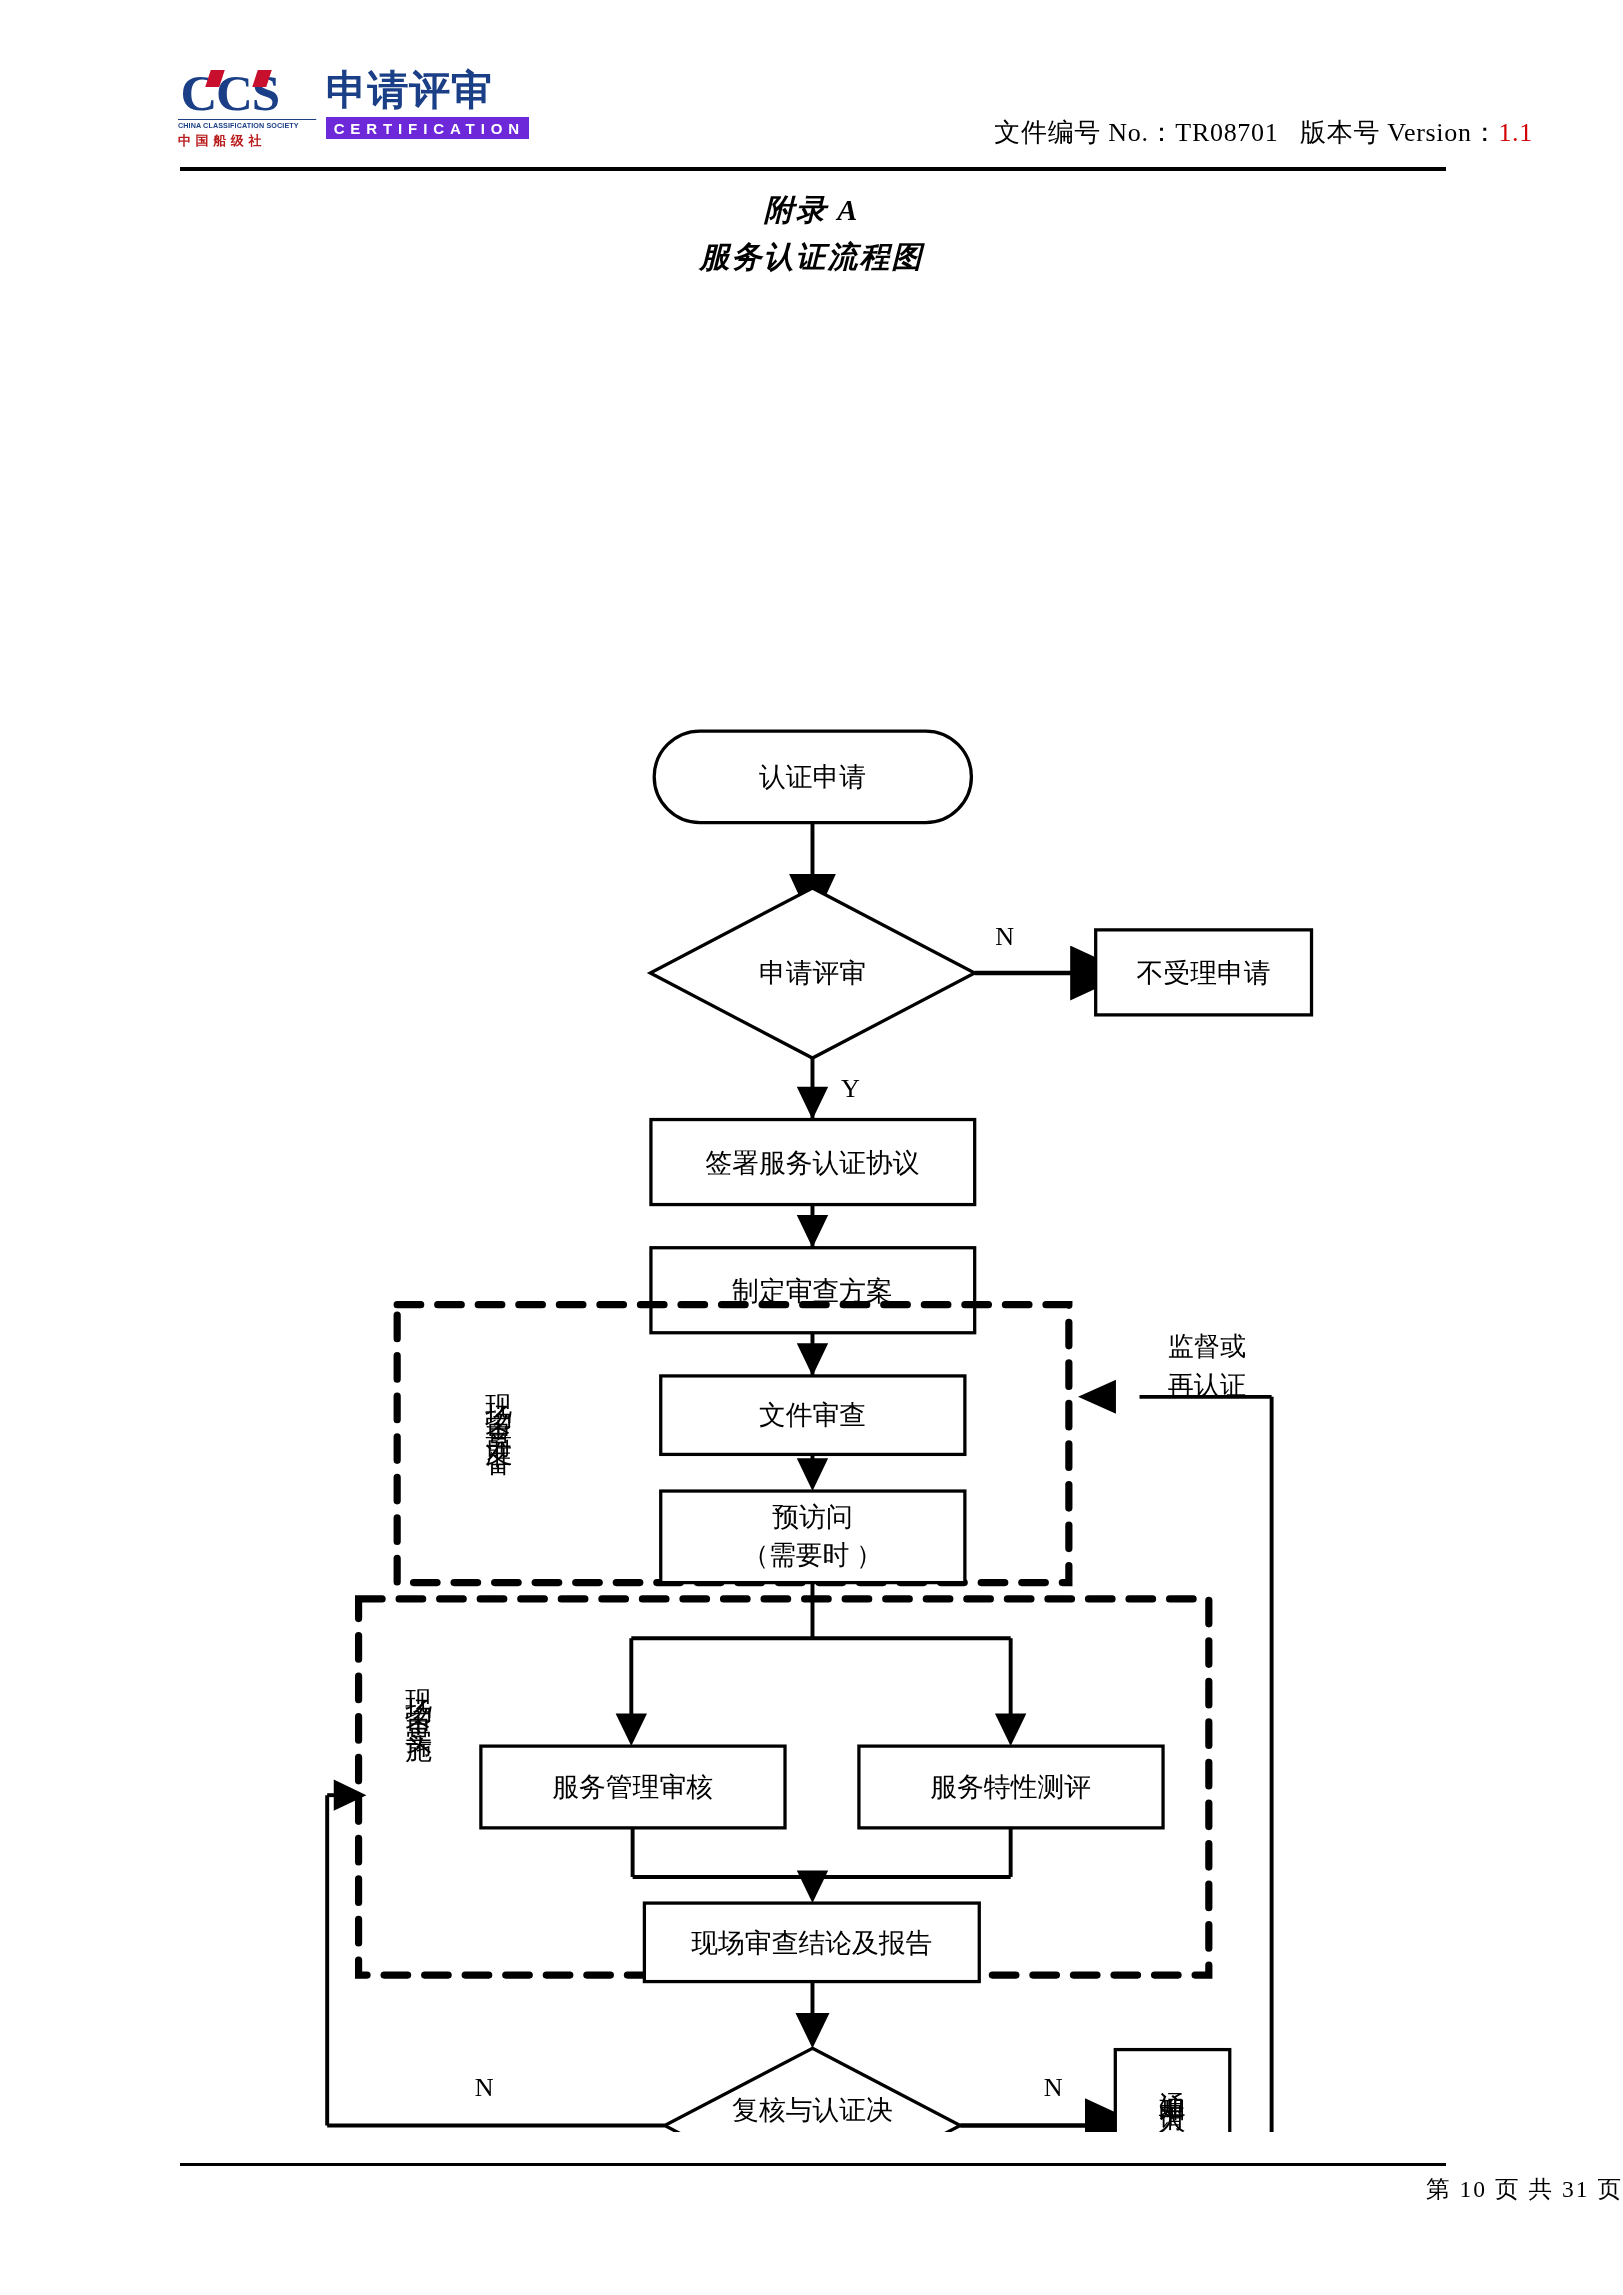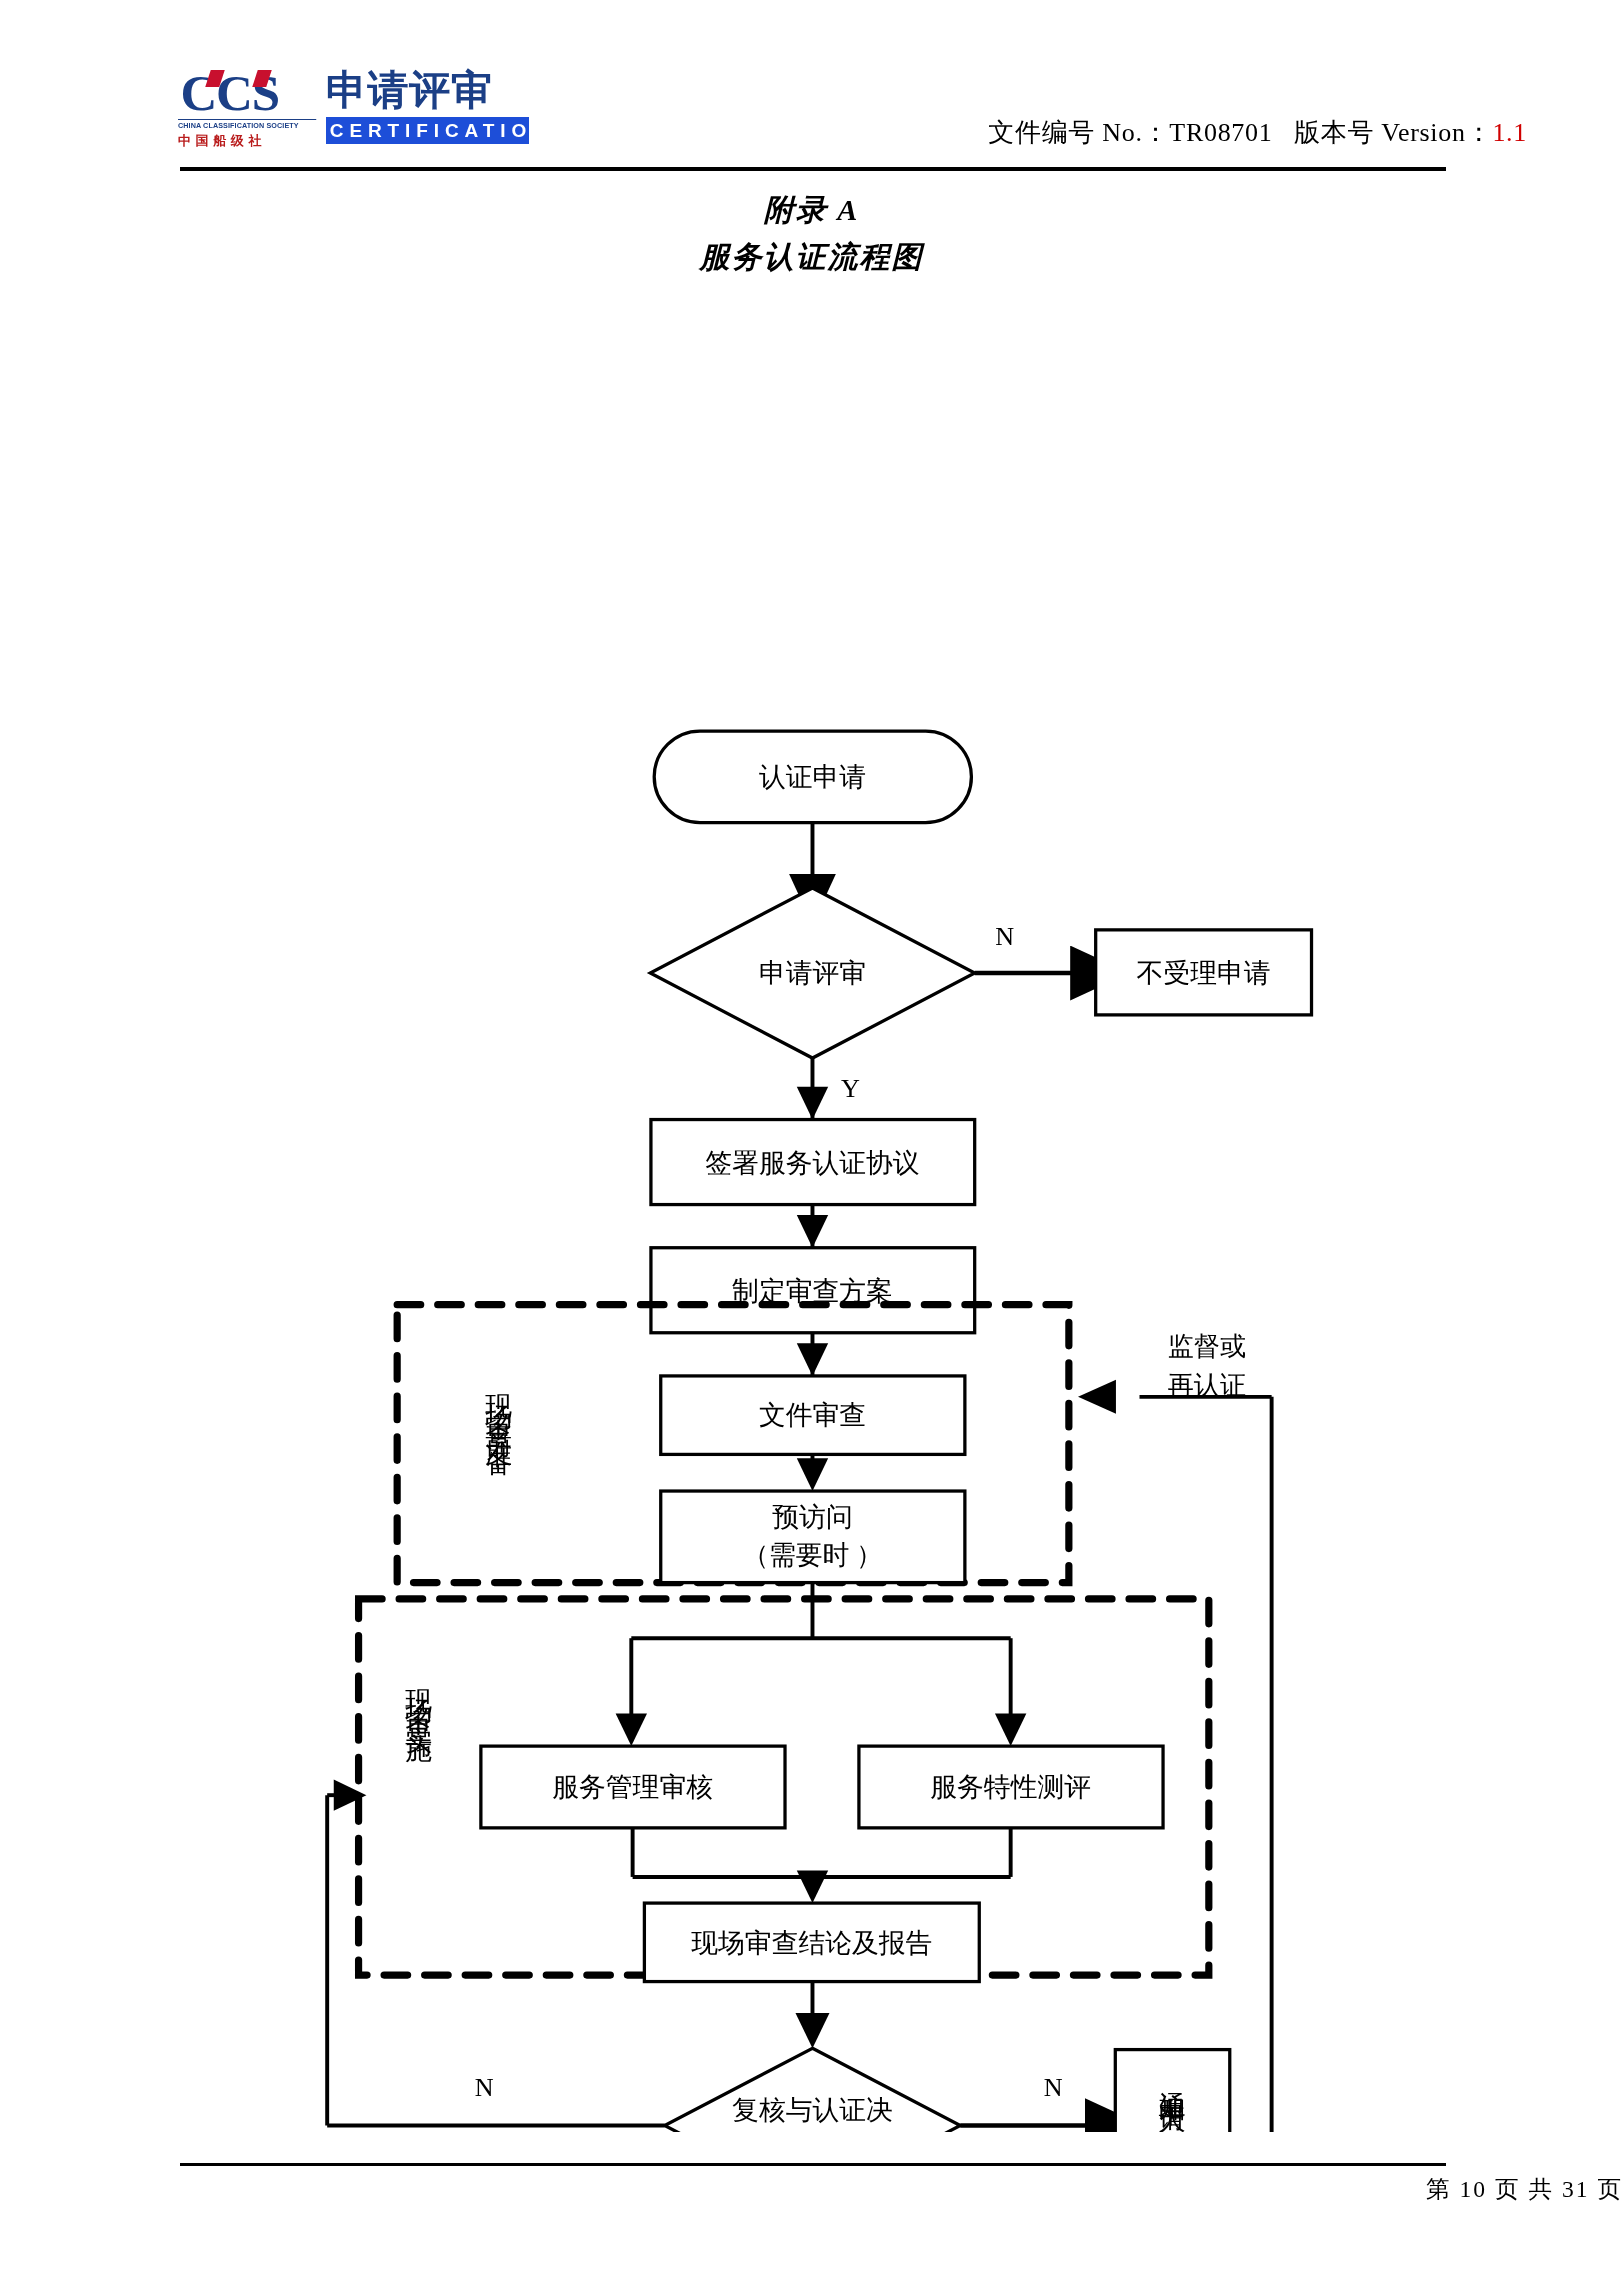--- a/index.html
+++ b/index.html
@@ -43,27 +43,27 @@
     font-size:13px; color:#b91c1c; font-weight:bold;
     letter-spacing:4.6px; margin-top:2px; white-space:nowrap;
   }
   .logo-right { width:203px; margin-left:3.9px; }
   .logo-cn-big {
     font-size:41px; font-weight:bold; color:#1b3f86;
     letter-spacing:0.7px; line-height:1.05; white-space:nowrap;
     font-family:"Liberation Sans", sans-serif;
   }
   .logo-cert-band {
-    background:#1d4ed8; color:#ffffff;
+    background:#6d28d9; color:#ffffff;
     font-family:"Liberation Sans", sans-serif; font-weight:bold;
-    font-size:19px; letter-spacing:5.9px; text-align:center;
+    font-size:15px; letter-spacing:5.9px; text-align:center;
     padding:2.6px 0 2.6px 3.9px; margin-top:5.2px; white-space:nowrap;
   }
   .doc-meta {
-    position:absolute; right:128px; top:115px;
+    position:absolute; right:122px; top:115px;
     font-size:26px; white-space:nowrap; letter-spacing:0.7px;
   }
   .doc-meta .ver-val { color:#d00000; }
   .header-rule {
     position:absolute; left:180px; top:167px; width:1266px; height:3.9px;
     background:#000;
   }
 
   
   .titles { position:absolute; left:0; top:187px; width:1623px; text-align:center;font-style:italic; }

